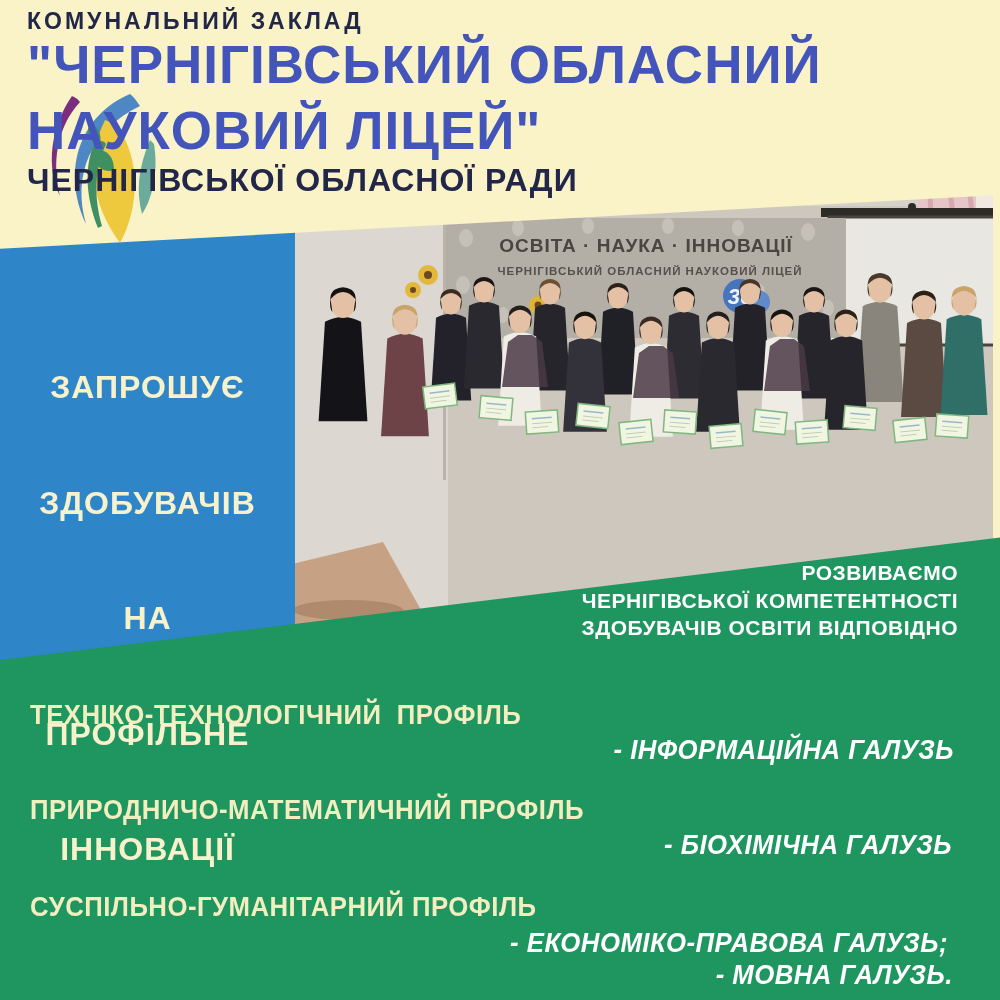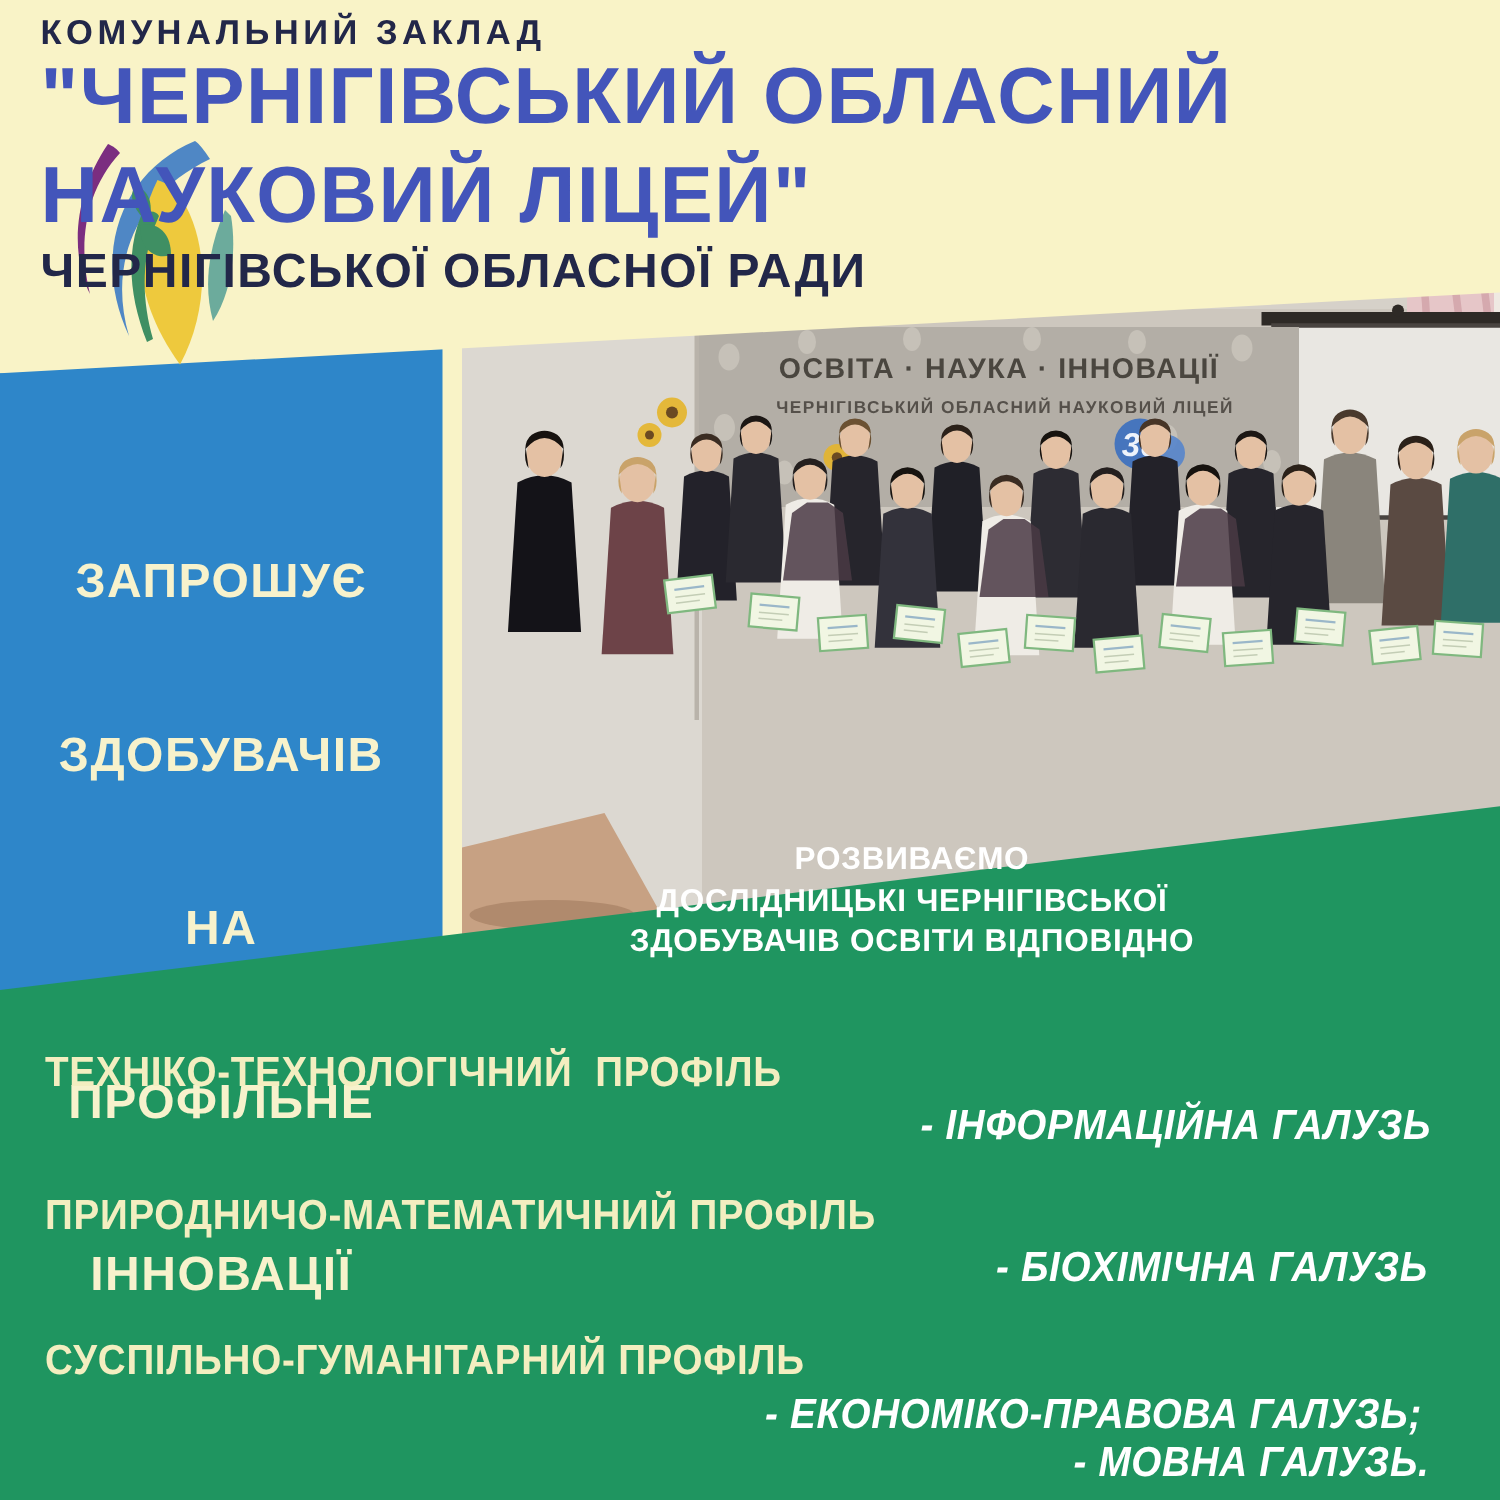--- a/index.html
+++ b/index.html
@@ -5,21 +5,21 @@
   html,body{margin:0;padding:0;}
   body{
     width:1000px;height:1000px;position:relative;overflow:hidden;
     background:#f9f3c7;
     font-family:"Liberation Sans","DejaVu Sans",sans-serif;
     -webkit-font-smoothing:antialiased;
   }
   .abs{position:absolute;}
 
   
-  #photo{left:308px;top:180px;width:563px;height:505px;z-index:1;}
+  #photo{left:288px;top:180px;width:563px;height:505px;z-index:1;}
   #blue-box{left:0;top:225px;width:295px;height:470px;background:#2e86c9;z-index:1;}
   #cream-top{
     left:0;top:0;width:1000px;height:250px;background:#f9f3c7;z-index:2;
     clip-path:polygon(0 0,100% 0,100% 78%,0 99.5%);
   }
   #green-sec{
     left:0;top:500px;width:1000px;height:500px;background:#1f9560;z-index:3;
     clip-path:polygon(0 32%,100% 7.5%,100% 100%,0 100%);
   }
 
@@ -35,21 +35,21 @@
 
   
   #invite{
     left:0;top:291px;width:295px;z-index:4;text-align:center;
     color:#f7f2cc;font-weight:bold;font-size:32px;line-height:38.5px;
     letter-spacing:1px;white-space:pre-wrap;
   }
 
   
   #develop{
-    right:42px;top:559px;width:700px;z-index:4;text-align:center;
+    right:42px;top:559px;width:700px;z-index:4;text-align:right;
     color:#ffffff;font-weight:bold;font-size:21px;line-height:27.5px;
     letter-spacing:.5px;
   }
 
   
   .profile-name{
     z-index:4;left:30px;color:#f3eec0;font-weight:bold;font-size:28px;
     transform:scaleX(.92);transform-origin:left center;white-space:pre-wrap;
     letter-spacing:.5px;
   }
@@ -206,21 +206,21 @@
   <div>ЗДОБУВАЧІВ</div>
   <div>НА</div>
   <div>ПРОФІЛЬНЕ</div>
   <div>ІННОВАЦІЇ</div>
   
   
 </div>
 
 <div id="develop" class="abs">
   <div>РОЗВИВАЄМО</div>
-  <div>ДОСЛІДНИЦЬКІ ЧЕРНІГІВСЬКОЇ</div>
+  <div>ЧЕРНІГІВСЬКОЇ КОМПЕТЕНТНОСТІ</div>
   <div>ЗДОБУВАЧІВ ОСВІТИ ВІДПОВІДНО</div>
 </div>
 
 <div id="p1name" class="abs profile-name">ТЕХНІКО-ТЕХНОЛОГІЧНИЙ  ПРОФІЛЬ</div>
 <div id="p1b1" class="abs branch">- ІНФОРМАЦІЙНА ГАЛУЗЬ</div>
 
 <div id="p2name" class="abs profile-name">ПРИРОДНИЧО-МАТЕМАТИЧНИЙ ПРОФІЛЬ</div>
 <div id="p2b1" class="abs branch">- БІОХІМІЧНА ГАЛУЗЬ</div>
 
 <div id="p3name" class="abs profile-name">СУСПІЛЬНО-ГУМАНІТАРНИЙ ПРОФІЛЬ</div>

